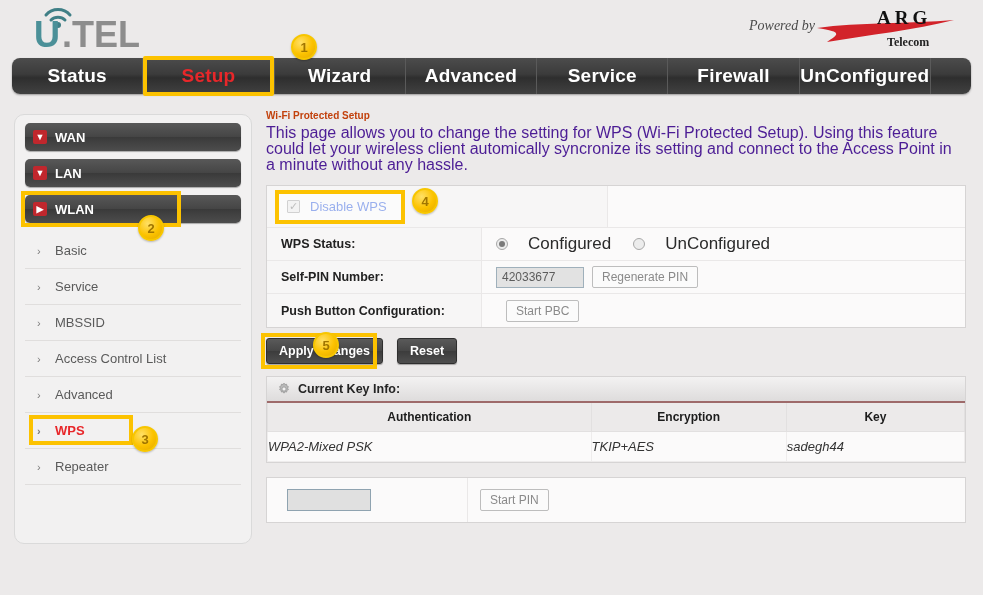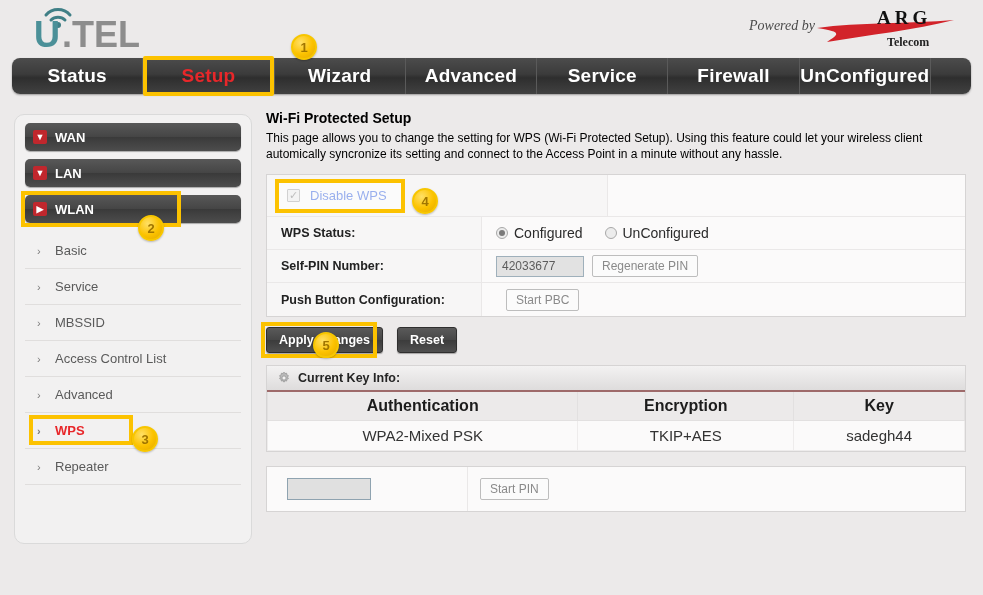--- a/index.html
+++ b/index.html
@@ -84,22 +84,22 @@
   }
   .sub-item .arw { width: 18px; margin-left: 12px; color:#7c7c7c; font-size: 11px; }
   .sub-item.sel { color: #e8272a; font-weight: bold; }
   .sub-hl {
     position: absolute; left: 4px; top: 2px; width: 104px; height: 30px;
     border: 4px solid #fcc200; background: transparent; pointer-events: none;
   }
 
   
   .main { position: absolute; left: 266px; top: 110px; width: 710px; }
-  .page-title { color: #000000; font-size: 14px; font-weight: bold; margin-bottom: 4px; }
-  .page-desc { color: #000000; font-size: 12px; line-height: 16px; width: 690px; }
+  .page-title { color: #c2410c; font-size: 10px; font-weight: bold; margin-bottom: 4px; }
+  .page-desc { color: #4c1d95; font-size: 16px; line-height: 16px; width: 690px; }
 
   .panel {
     position: relative; margin-top: 12px; width: 700px;
     background: #ffffff; border: 1px solid #d6d4d4;
   }
   .row { display: flex; align-items: center; min-height: 33px; border-bottom: 1px solid #eae8e8; }
   .row:last-child { border-bottom: none; }
   .row .lbl {
     width: 215px; padding-left: 14px; font-size: 12.5px; font-weight: bold; color: #222;
     background: #f7f6f6; align-self: stretch; display: flex; align-items: center;
@@ -111,21 +111,21 @@
   .chk-box {
     width: 13px; height: 13px; margin-left: 20px; margin-right: 10px;
     border: 1px solid #9a9a9a; background: #e4e4e4; border-radius: 1px;
     display: flex; align-items: center; justify-content: center;
     color: #6d6d6d; font-size: 11px; line-height: 1;
   }
   .chk-label { font-size: 13px; font-weight: normal; color: #1d4ed8; }
   .chk-hl { position: absolute; left: 8px; top: 4px; width: 130px; height: 34px; border: 4px solid #fcc200; background: rgba(255,255,255,.55); pointer-events:none; }
   .chk-right { flex:1; height:100%; border-left:1px solid #eae8e8; margin-left: 220px; background:#fbfafa;}
 
-  .radio { display: inline-flex; align-items: center; gap: 6px; font-size: 14px; color: #2b2b2b; }
+  .radio { display: inline-flex; align-items: center; gap: 20px; font-size: 17px; color: #2b2b2b; }
   .radio .dot {
     width: 12px; height: 12px; border-radius: 50%;
     border: 1px solid #a8a8a8; background: #ececec;
     display: flex; align-items: center; justify-content: center;
   }
   .radio .dot.on::after { content:''; width: 6px; height: 6px; border-radius: 50%; background: #7a7a7a; }
 
   .txt-in {
     width: 88px; height: 21px; border: 1px solid #9fb0bb;
     background: #e2e2e2; color: #5c5c5c; font-size: 12px;
@@ -153,25 +153,25 @@
   .keypanel { margin-top: 12px; width: 700px; border: 1px solid #d6d4d4; background:#fff; }
   .key-head {
     height: 26px; display: flex; align-items: center; gap: 7px; padding-left: 10px;
     background: linear-gradient(180deg,#f3f2f2 0%,#dedcdc 100%);
     border-bottom: 2px solid #9e6a6a;
     font-size: 12.5px; font-weight: bold; color: #242424;
   }
   .key-table { width: 100%; border-collapse: collapse; }
   .key-table th {
     background: #eceaea; border: 1px solid #e2e0e0; border-top: none;
-    font-size: 16px; font-weight: bold; color: #1c1c1c; height: 28px;
+    font-size: 12px; font-weight: bold; color: #1c1c1c; height: 28px;
   }
   .key-table td {
     background: #fbfafa; border: 1px solid #eeecec;
-    font-size: 15px; color: #333; height: 30px; text-align: center;
+    font-size: 13px; color: #333; height: 30px;  font-style: italic;
   }
 
   .pinpanel {
     margin-top: 14px; width: 700px; height: 46px; background: #fbfafa;
     border: 1px solid #d6d4d4; display: flex; align-items: center;
   }
   .pinpanel .cell1 { width: 200px; padding-left: 20px; }
   .pinpanel .cell2 { flex: 1; padding-left: 12px; border-left: 1px solid #eae8e8; align-self: stretch; display:flex; align-items:center; }
   .pin-in { width: 84px; height: 22px; border: 1px solid #8fa3b0; background: #e0e0e0; }
 </style>

